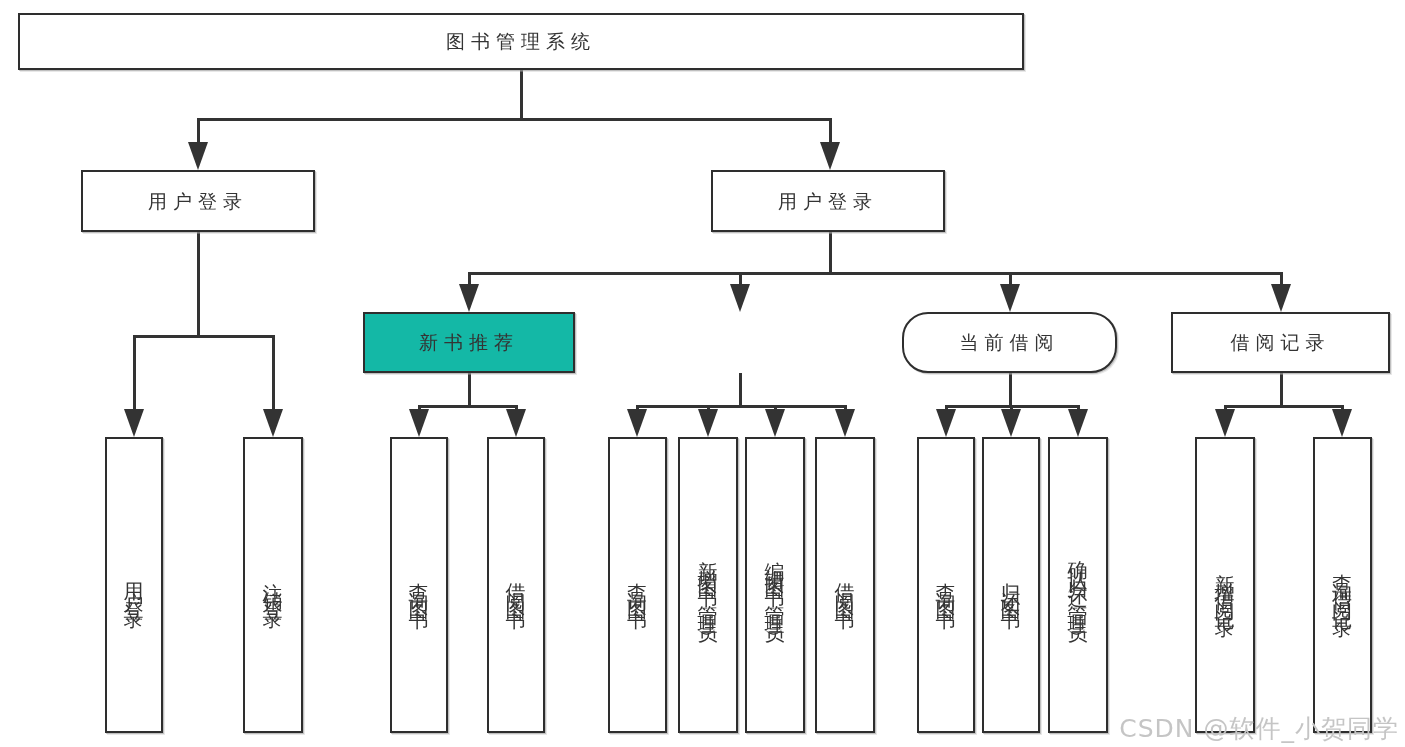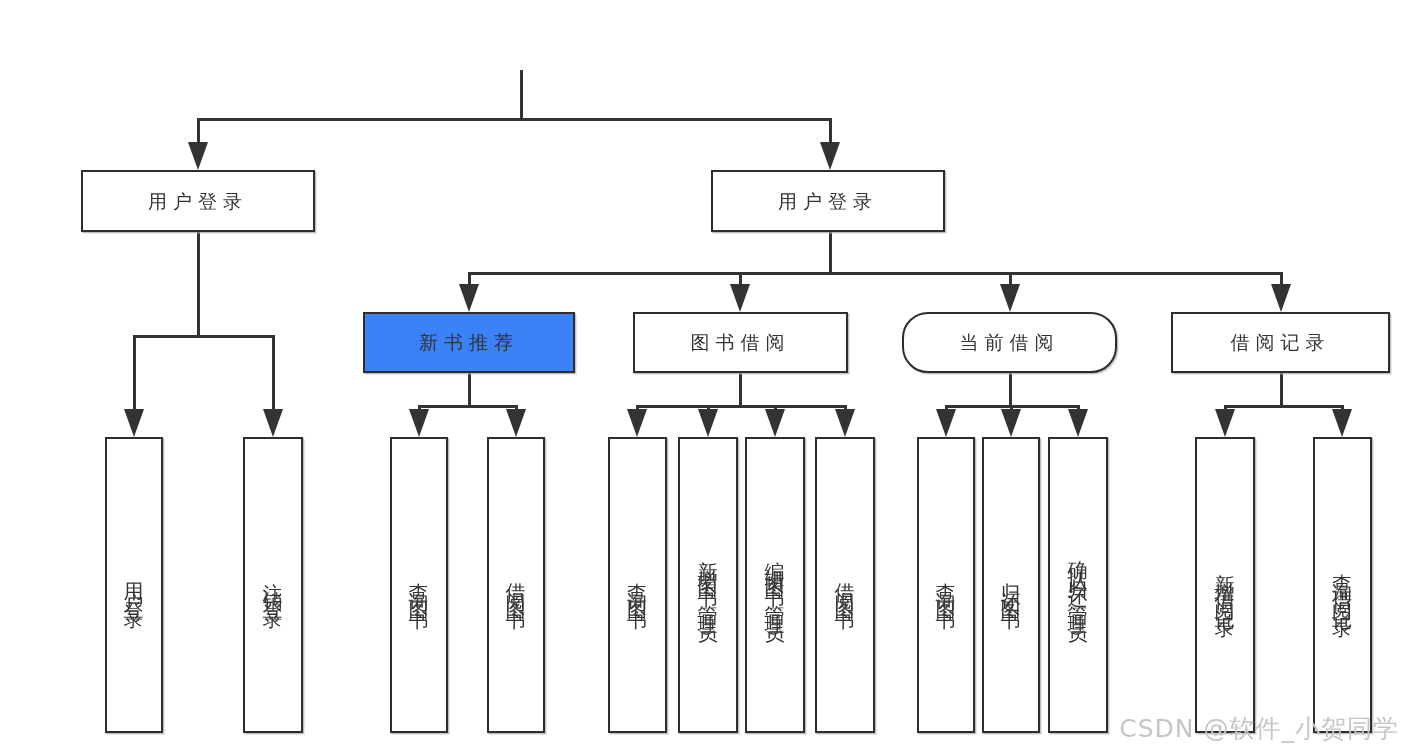--- a/index.html
+++ b/index.html
@@ -110,31 +110,31 @@
     <div class="cline" style="left: 1009.5px; top: 405px; width: 3px; height: 8px; background: rgb(51, 51, 51);"></div>
     <div class="arrow" style="left: 1001px; top: 409px; border-top-color: rgb(51, 51, 51);"></div>
     <div class="cline" style="left: 1076.5px; top: 405px; width: 3px; height: 8px; background: rgb(51, 51, 51);"></div>
     <div class="arrow" style="left: 1068px; top: 409px; border-top-color: rgb(51, 51, 51);"></div>
     <div class="cline" style="left: 1279.5px; top: 373px; width: 3px; height: 35px; background: rgb(51, 51, 51);"></div>
     <div class="cline" style="left: 1223.5px; top: 405px; width: 120px; height: 3px; background: rgb(51, 51, 51);"></div>
     <div class="cline" style="left: 1223.5px; top: 405px; width: 3px; height: 8px; background: rgb(51, 51, 51);"></div>
     <div class="arrow" style="left: 1215px; top: 409px; border-top-color: rgb(51, 51, 51);"></div>
     <div class="cline" style="left: 1340.5px; top: 405px; width: 3px; height: 8px; background: rgb(51, 51, 51);"></div>
     <div class="arrow" style="left: 1332px; top: 409px; border-top-color: rgb(51, 51, 51);"></div>
+    <div class="node" style="left: 18px; top: 13px; width: 1006px; height: 57px; border-color: rgb(46, 46, 46); background: rgb(255, 255, 255);">
+      <span class="node-label" style="color: rgb(52, 52, 52);">图书管理系统</span>
+    </div>
     <div class="node" style="left: 81px; top: 170px; width: 234px; height: 62px; border-color: rgb(46, 46, 46); background: rgb(255, 255, 255);">
       <span class="node-label" style="color: rgb(52, 52, 52);">用户登录</span>
     </div>
     <div class="node" style="left: 711px; top: 170px; width: 234px; height: 62px; border-color: rgb(46, 46, 46); background: rgb(255, 255, 255);">
       <span class="node-label" style="color: rgb(52, 52, 52);">用户登录</span>
     </div>
-    <div class="node" style="left: 363px; top: 312px; width: 212px; height: 61px; border-color: rgb(46, 46, 46); background: #3b82f6;">
+    <div class="node" style="left: 363px; top: 312px; width: 212px; height: 61px; border-color: rgb(46, 46, 46); background: #14b8a6;">
       <span class="node-label" style="color: rgb(52, 52, 52);">新书推荐</span>
-    </div>
-    <div class="node" style="left: 633px; top: 312px; width: 215px; height: 61px; border-color: rgb(46, 46, 46); background: rgb(255, 255, 255);">
-      <span class="node-label" style="color: rgb(52, 52, 52);">图书借阅</span>
     </div>
     <div class="node" style="left: 902px; top: 312px; width: 215px; height: 61px; border-color: rgb(46, 46, 46); background: rgb(255, 255, 255); border-radius: 26px;">
       <span class="node-label" style="color: rgb(52, 52, 52);">当前借阅</span>
     </div>
     <div class="node" style="left: 1171px; top: 312px; width: 219px; height: 61px; border-color: rgb(46, 46, 46); background: rgb(255, 255, 255);">
       <span class="node-label" style="color: rgb(52, 52, 52);">借阅记录</span>
     </div>
     <div class="node vertical" style="left: 105px; top: 437px; width: 58px; height: 296px; border-color: rgb(46, 46, 46); background: rgb(255, 255, 255);">
       <span class="node-label" style="color: rgb(52, 52, 52);">用户登录</span>
     </div>

